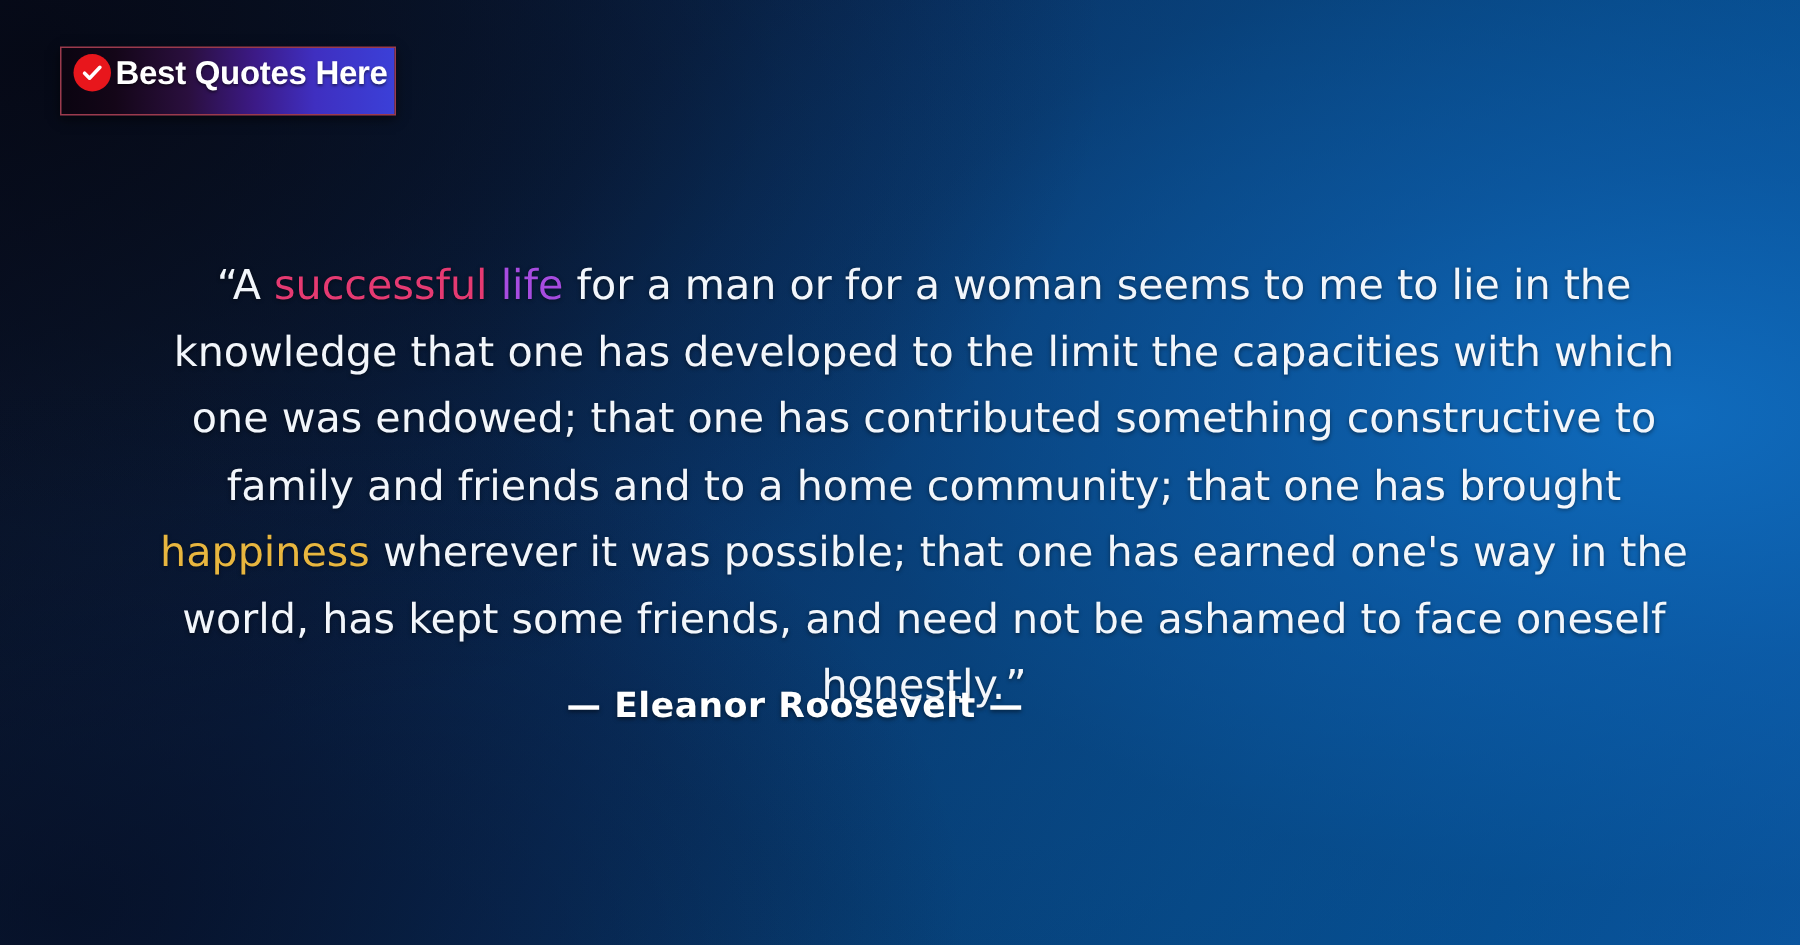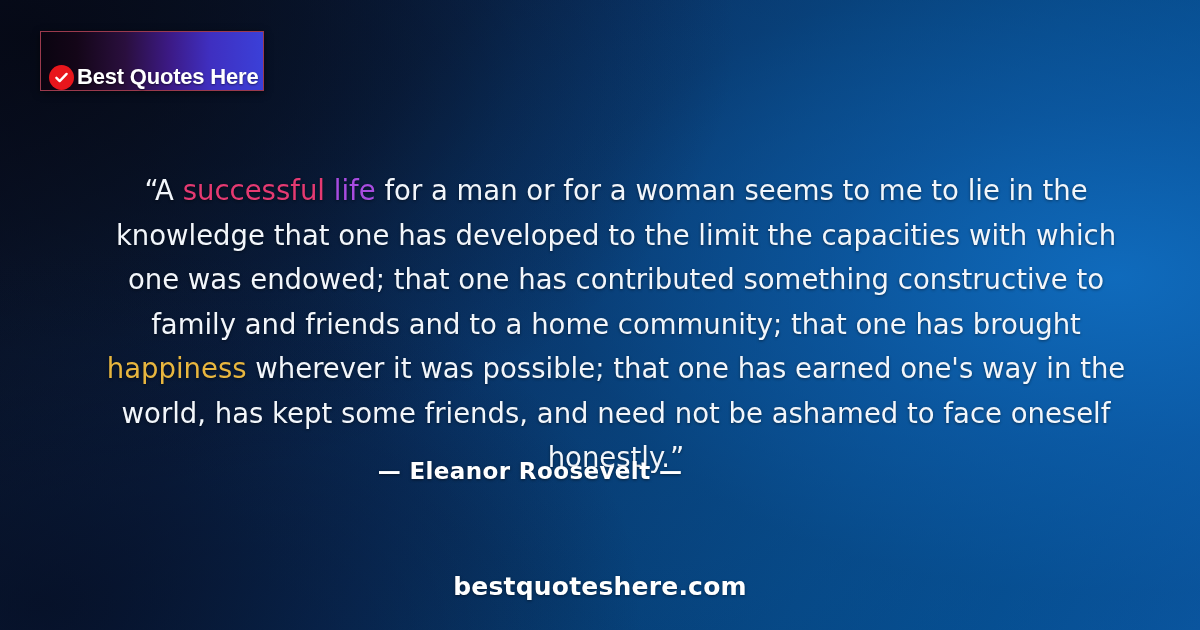--- a/index.html
+++ b/index.html
@@ -63,24 +63,24 @@
       rgba(6,14,36,0.4) 30%,
       rgba(0,0,0,0) 62%);
   }
 
   
   #logo-badge {
     position: absolute;
     left: 40px;
     top: 31px;
     width: 224px;
-    height: 60px;
+    height: 46px;
     display: flex;
-    align-items: flex-end;
-    padding: 16px 10px 0 8px;
+    align-items: flex-start;
+    padding: 4px 10px 0 8px;
     box-sizing: border-box;
     border: 1px solid #9b3a4d;
     background: linear-gradient(90deg,
       #0a0410 0%,
       #140618 16%,
       #2a0f3e 38%,
       #3c1a86 58%,
       #3f2fc0 76%,
       #3b40d8 100%);
     box-shadow: 0 2px 7px rgba(0,0,0,0.55);
@@ -175,14 +175,13 @@
     </span>
     <span id="logo-text">Best Quotes Here</span>
   </div>
 
   <div id="quote-block">
     <span id="quote-text"><span>“A </span><span class="hl-successful">successful</span><span> </span><span class="hl-life">life</span><span> for a man or for a woman seems to me to lie in the knowledge that one has developed to the limit the capacities with which one was endowed; that one has contributed something constructive to family and friends and to a home community; that one has brought </span><span class="hl-happiness">happiness</span><span> wherever it was possible; that one has earned one's way in the world, has kept some friends, and need not be ashamed to face oneself honestly.”</span></span>
   </div>
 
   <div id="author-line">— Eleanor Roosevelt —</div>
 
-  <div id="footer-site">bestquoteshere.com</div>
 </div>
 
 </body></html>

